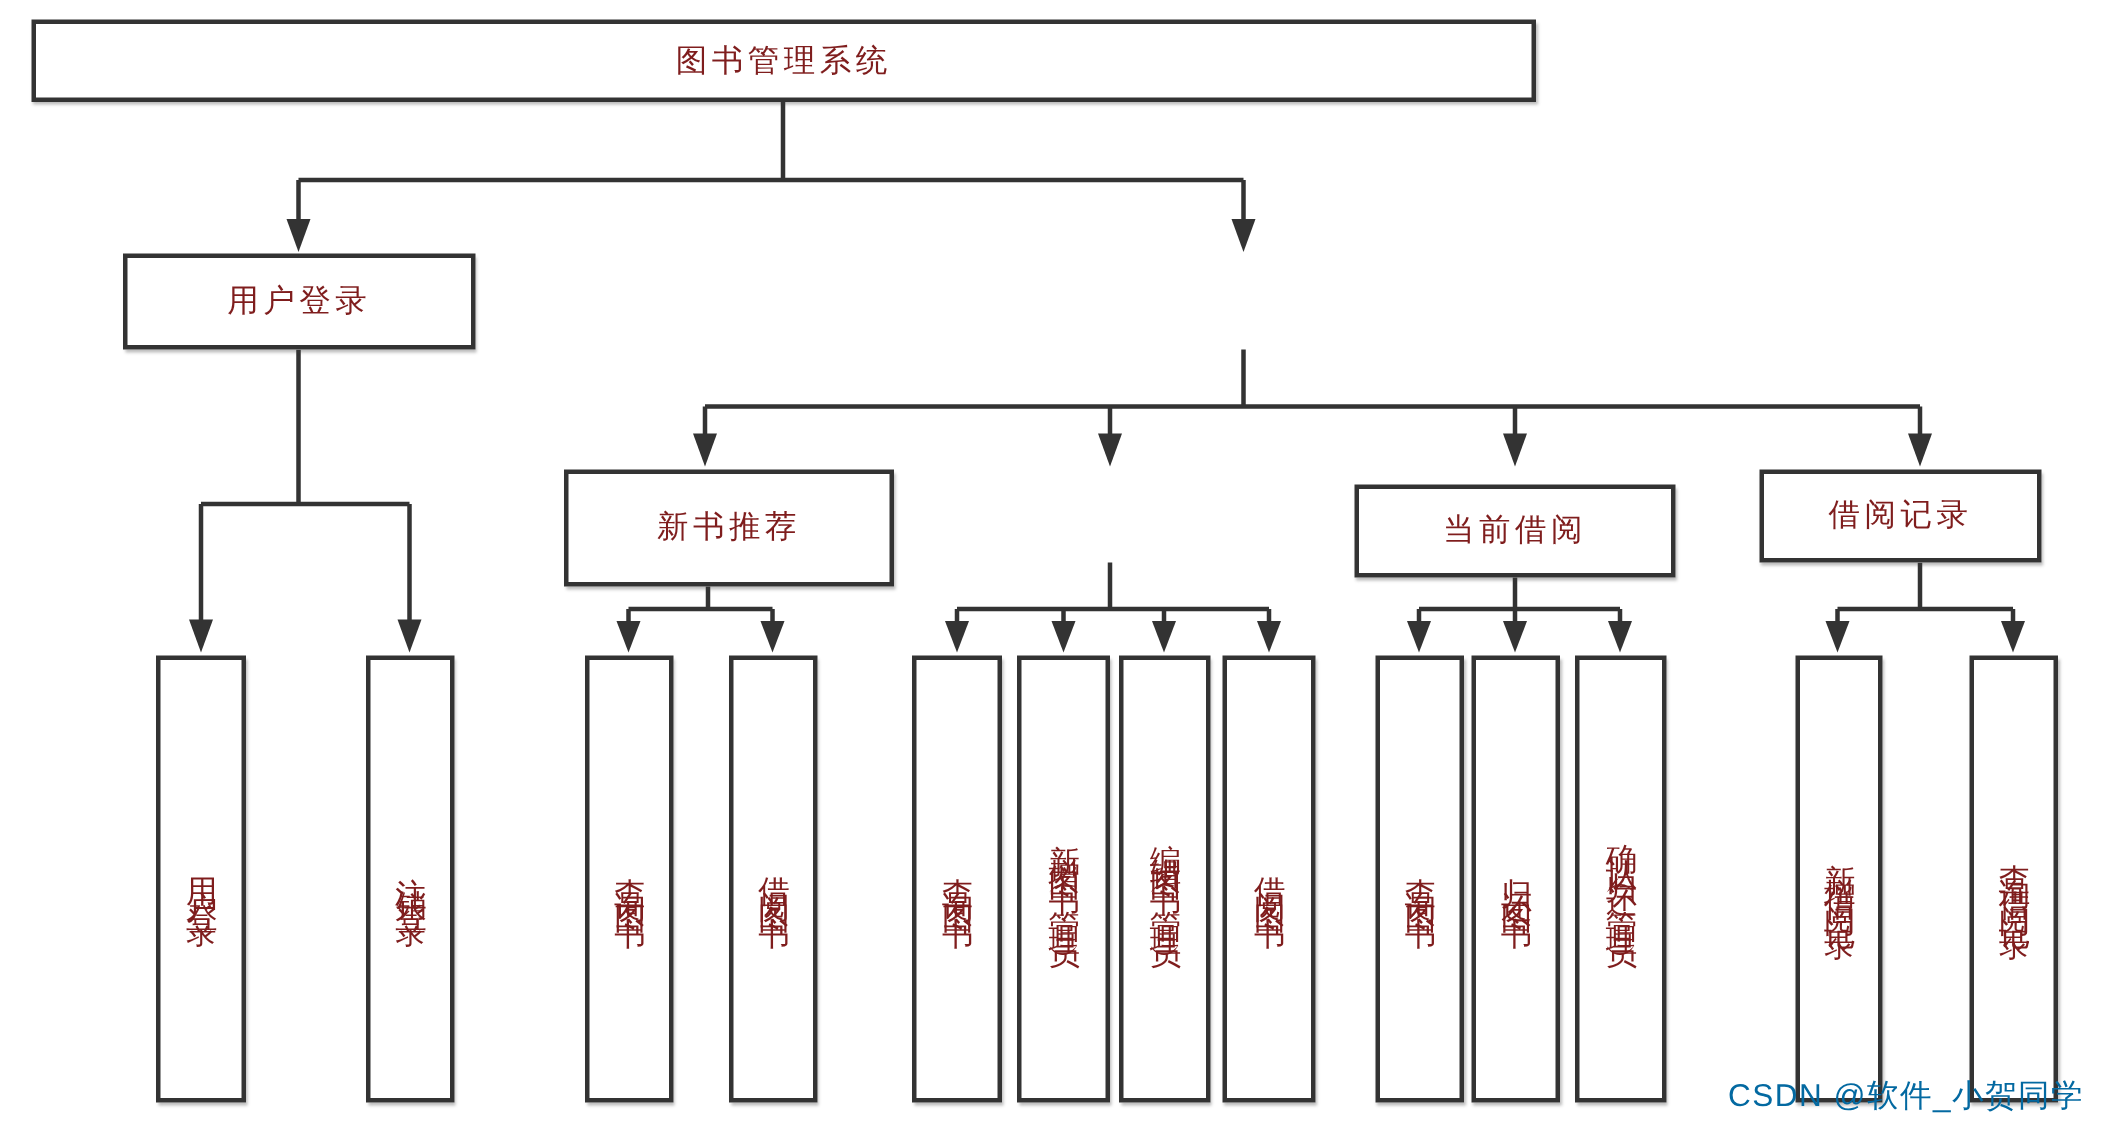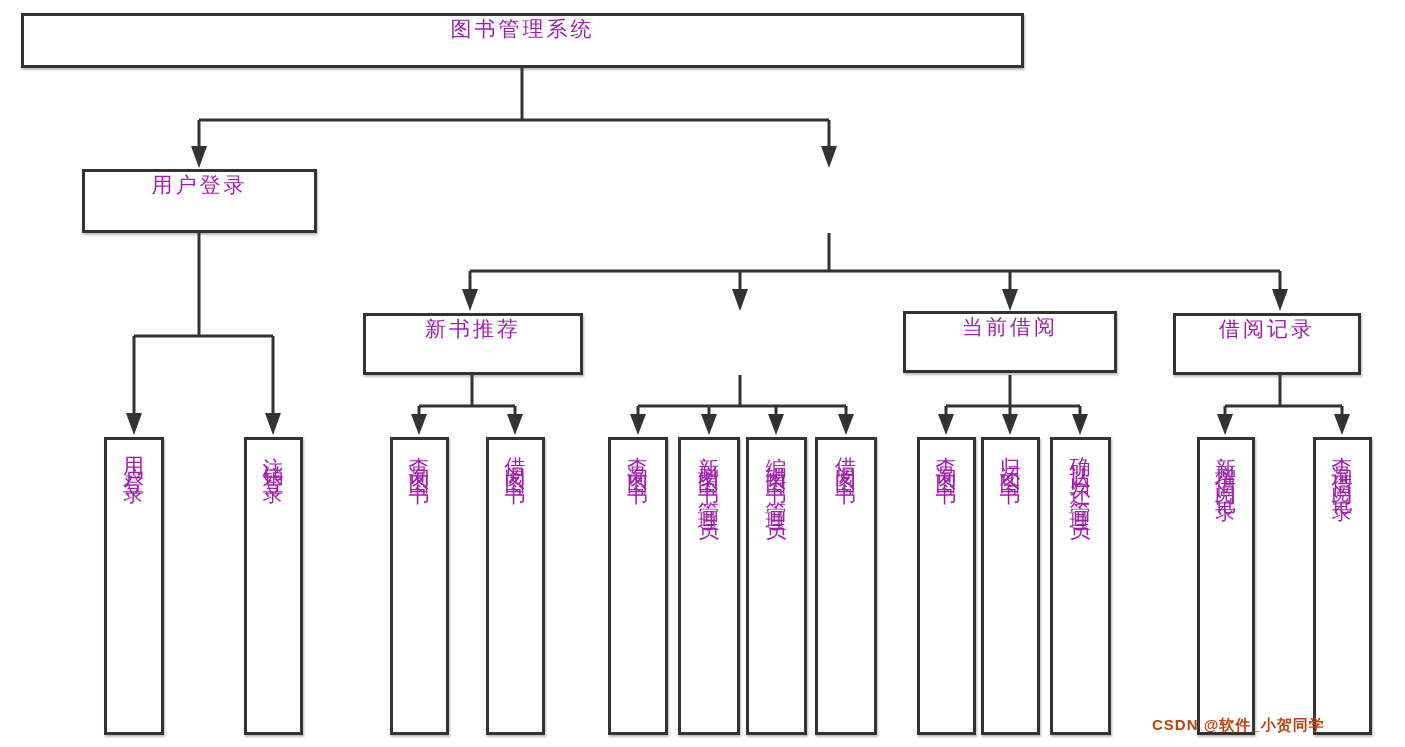--- a/index.html
+++ b/index.html
@@ -21,48 +21,47 @@
     width: 1405px; height: 747px;
     z-index: 1;
   }
   .box {
     position: absolute;
     box-sizing: border-box;
     background: #ffffff;
     border: 3px solid #333333;
     box-shadow: 1px 2px 2px rgba(60,60,60,0.35);
     display: flex;
-    align-items: flex-start;
+    align-items: center;
     justify-content: center;
     z-index: 2;
-    color: #a21caf;
+    color: #7f1d1d;
   }
   .box .lbl {
     font-size: 21px;
     letter-spacing: 3px;
     white-space: nowrap;
     line-height: 1.2;
   }
   .vbox .lbl {
     writing-mode: vertical-rl;
     text-orientation: mixed;
     letter-spacing: 9px;
     line-height: 1;
     white-space: normal;
   }
   .watermark {
     position: absolute;
     left: 1152px;
     top: 716px;
     z-index: 3;
-    font-size: 15px;
-    color: #c2410c;
+    font-size: 21px;
+    color: #0369a1;
     letter-spacing: 1px;
     white-space: nowrap;
-    font-weight: bold;
   }
 </style>
 </head>
 <body>
 
 <div class="stage">
 
   <svg class="wires" viewBox="0 0 1405 747" xmlns="http://www.w3.org/2000/svg">
     <path d="M522 68 V120 M199 120 H829 M199 120 V148 M829 120 V148
              M199 233 V336 M134 336 H273 M134 336 V414 M273 336 V414
@@ -95,24 +94,24 @@
   </svg>
 
   <div class="box" style="left:21px;top:13px;width:1003px;height:55px">
     <span class="lbl">图书管理系统</span>
   </div>
 
   <div class="box" style="left:82px;top:169px;width:235px;height:64px">
     <span class="lbl">用户登录</span>
   </div>
 
-  <div class="box" style="left:363px;top:313px;width:220px;height:62px">
+  <div class="box" style="left:376px;top:313px;width:220px;height:78px">
     <span class="lbl">新书推荐</span>
   </div>
-  <div class="box" style="left:903px;top:311px;width:214px;height:62px">
+  <div class="box" style="left:903px;top:323px;width:214px;height:62px">
     <span class="lbl">当前借阅</span>
   </div>
   <div class="box" style="left:1173px;top:313px;width:188px;height:62px">
     <span class="lbl">借阅记录</span>
   </div>
 
   <div class="box vbox" style="left:104px;top:437px;width:60px;height:298px">
     <span class="lbl">用户登录</span>
   </div>
   <div class="box vbox" style="left:244px;top:437px;width:59px;height:298px">

